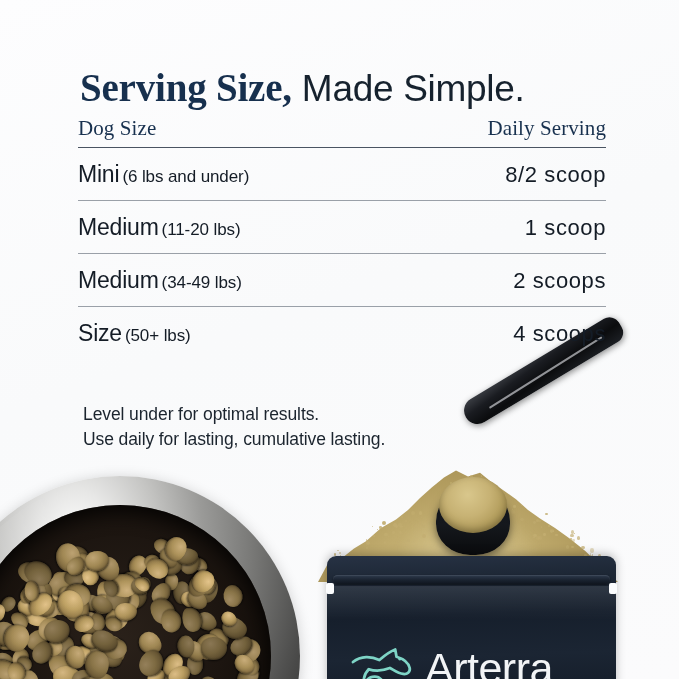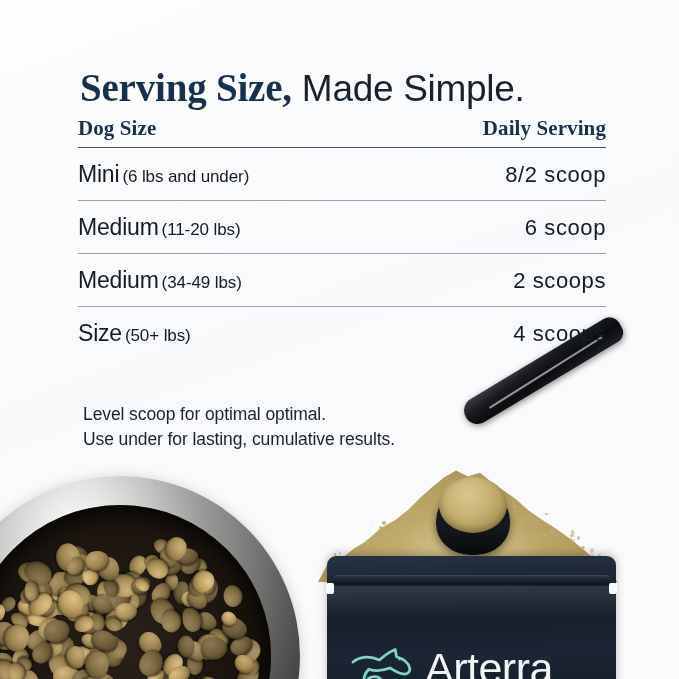--- a/index.html
+++ b/index.html
@@ -260,21 +260,21 @@
   .t-row {
     display: flex;
     align-items: baseline;
     justify-content: space-between;
   }
   .t-head {
     padding-bottom: 6px;
   }
   .t-head .cell {
     font-family: "Liberation Serif", serif;
-    font-weight: bold;
+    font-weight: normal;
     font-size: 21px;
     color: #18314f;
     letter-spacing: 0.1px;
   }
   .rule {
     height: 0;
     border-top: 1.6px solid #4a5462;
     width: 100%;
   }
   .rule.thin { border-top: 1.1px solid #9aa0a8; }
@@ -637,34 +637,34 @@
       <div class="rule"></div>
 
       <div id="table-body">
           <div class="t-row t-body-row">
             <div class="cell-left"><span class="size-name">Mini</span><span class="size-range">(6 lbs and under)</span></div>
             <div class="cell-right">8/2 scoop</div>
           </div>
           <div class="rule thin"></div>
           <div class="t-row t-body-row">
             <div class="cell-left"><span class="size-name">Medium</span><span class="size-range">(11-20 lbs)</span></div>
-            <div class="cell-right">6 scoop</div>
+            <div class="cell-right">1 scoop</div>
           </div>
           <div class="rule thin"></div>
           <div class="t-row t-body-row">
             <div class="cell-left"><span class="size-name">Medium</span><span class="size-range">(34-49 lbs)</span></div>
             <div class="cell-right">2 scoops</div>
           </div>
           <div class="rule thin"></div>
           <div class="t-row t-body-row">
             <div class="cell-left"><span class="size-name">Size</span><span class="size-range">(50+ lbs)</span></div>
             <div class="cell-right">4 scoops</div>
           </div>
         </div>
     </div>
 
     <div class="notes">
-      <div>Level scoop for optimal optimal.</div>
-      <div>Use under for lasting, cumulative results.</div>
+      <div>Level under for optimal results.</div>
+      <div>Use daily for lasting, cumulative lasting.</div>
     </div>
 
   </div>
 </div>
 
 </body></html>

